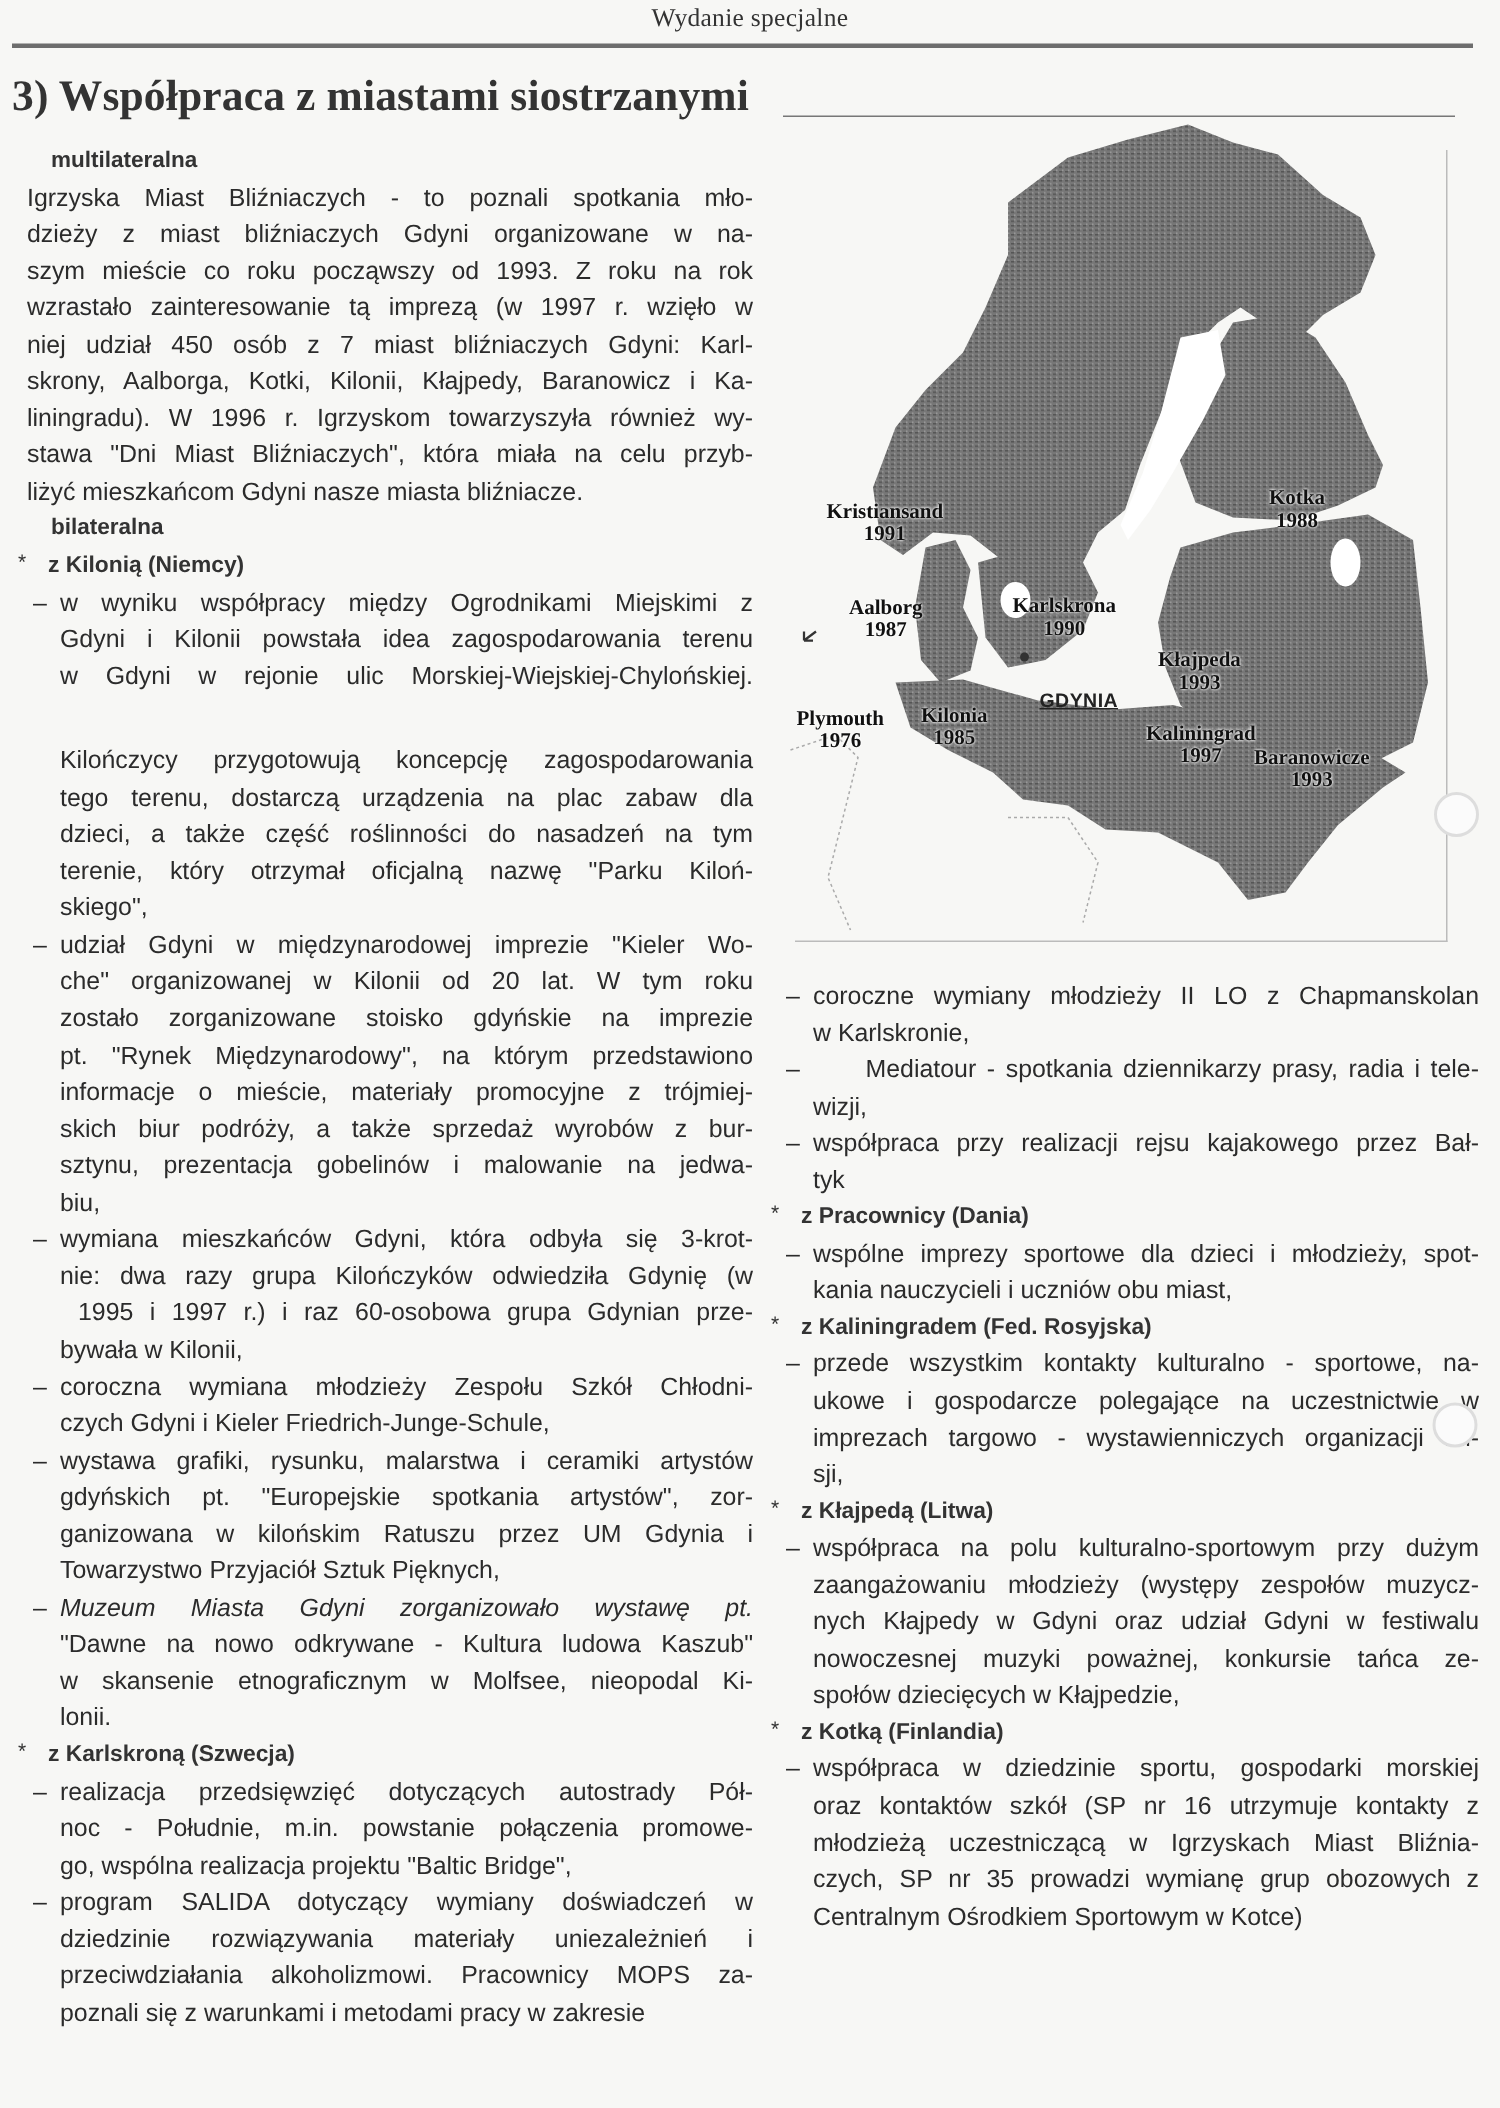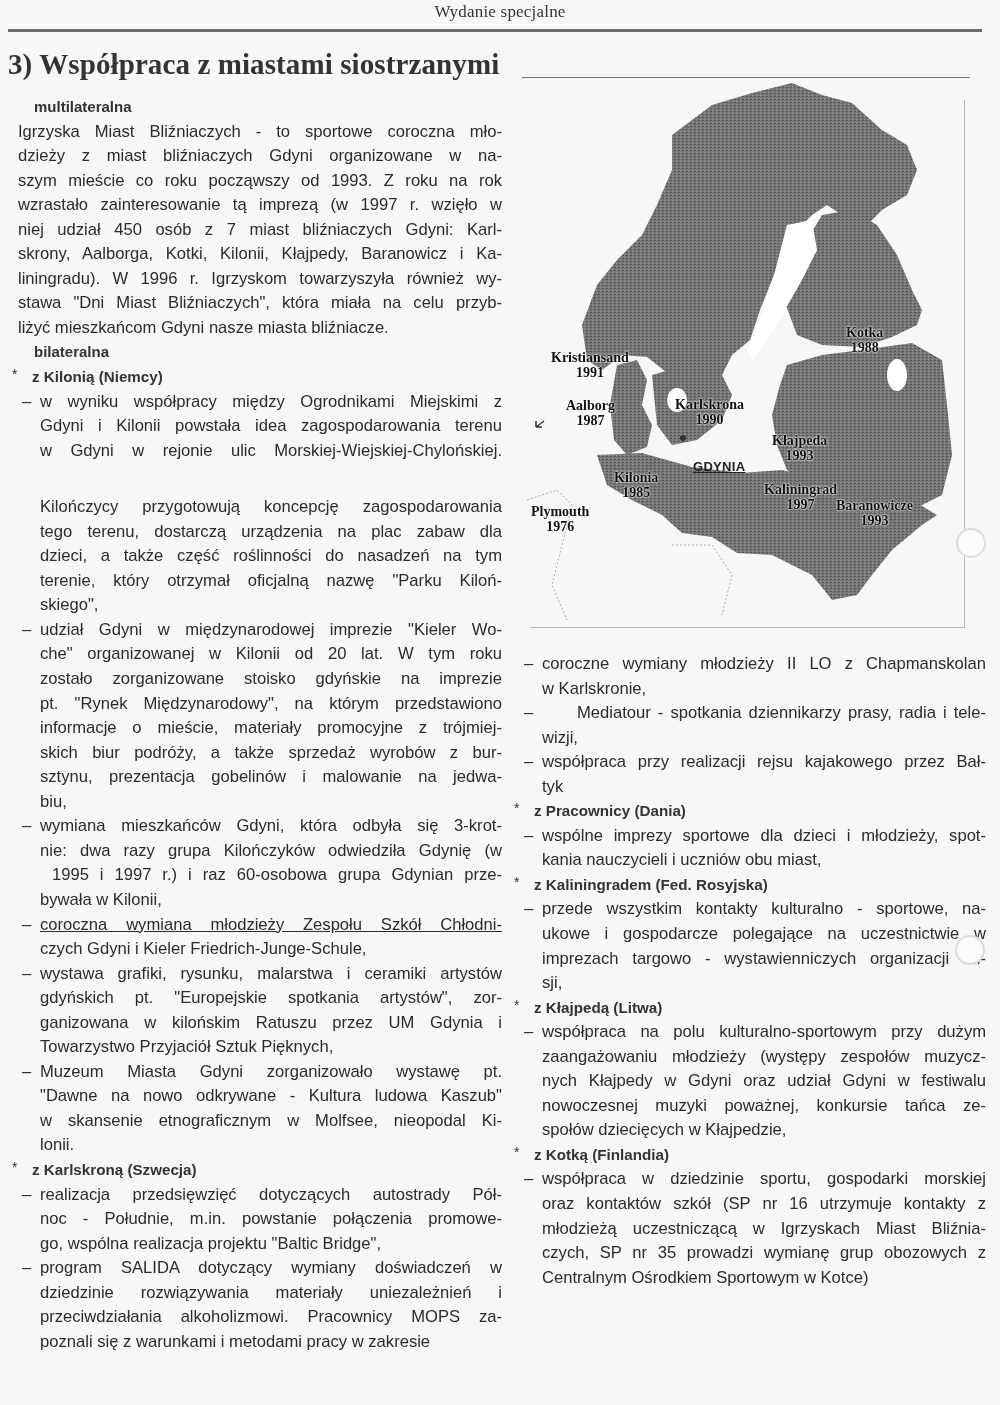--- a/index.html
+++ b/index.html
@@ -55,21 +55,21 @@
 </head>
 <body>
 
 <div class="running-head">Wydanie specjalne</div>
 <div class="head-rule"></div>
 <h1 class="title">3) Współpraca z miastami siostrzanymi</h1>
 
 <div class="col col-left" id="col-left">
     <div class="sub">multilateralna</div>
     <div class="para">
-      <div class="line" style="text-align: justify; text-align-last: justify;">Igrzyska Miast Bliźniaczych - to sportowe coroczna mło-</div>
+      <div class="line" style="text-align: justify; text-align-last: justify;">Igrzyska Miast Bliźniaczych - to poznali spotkania mło-</div>
       <div class="line" style="text-align: justify; text-align-last: justify;">dzieży z miast bliźniaczych Gdyni organizowane w na-</div>
       <div class="line" style="text-align: justify; text-align-last: justify;">szym mieście co roku począwszy od 1993. Z roku na rok</div>
       <div class="line" style="text-align: justify; text-align-last: justify;">wzrastało zainteresowanie tą imprezą (w 1997 r. wzięło w</div>
       <div class="line" style="text-align: justify; text-align-last: justify;">niej udział 450 osób z 7 miast bliźniaczych Gdyni: Karl-</div>
       <div class="line" style="text-align: justify; text-align-last: justify;">skrony, Aalborga, Kotki, Kilonii, Kłajpedy, Baranowicz i Ka-</div>
       <div class="line" style="text-align: justify; text-align-last: justify;">liningradu). W 1996 r. Igrzyskom towarzyszyła również wy-</div>
       <div class="line" style="text-align: justify; text-align-last: justify;">stawa "Dni Miast Bliźniaczych", która miała na celu przyb-</div>
       <div class="line">liżyć mieszkańcom Gdyni nasze miasta bliźniacze.</div>
     </div>
     <div class="sub">bilateralna</div>
@@ -98,33 +98,33 @@
     </div>
     <div class="item">
       <span class="dash">–</span>
       <div class="line" style="text-align: justify; text-align-last: justify;">wymiana mieszkańców Gdyni, która odbyła się 3-krot-</div>
       <div class="line" style="text-align: justify; text-align-last: justify;">nie: dwa razy grupa Kilończyków odwiedziła Gdynię (w</div>
       <div class="line" style="text-align: justify; text-align-last: justify; margin-left: 12px;">1995 i 1997 r.) i raz 60-osobowa grupa Gdynian prze-</div>
       <div class="line">bywała w Kilonii,</div>
     </div>
     <div class="item">
       <span class="dash">–</span>
-      <div class="line" style="text-align: justify; text-align-last: justify; text-decoration: underline;">coroczna wymiana młodzieży Zespołu Szkół Chłodni-</div>
+      <div class="line" style="text-align: justify; text-align-last: justify;">coroczna wymiana młodzieży Zespołu Szkół Chłodni-</div>
       <div class="line">czych Gdyni i Kieler Friedrich-Junge-Schule,</div>
     </div>
     <div class="item">
       <span class="dash">–</span>
       <div class="line" style="text-align: justify; text-align-last: justify;">wystawa grafiki, rysunku, malarstwa i ceramiki artystów</div>
       <div class="line" style="text-align: justify; text-align-last: justify;">gdyńskich pt. "Europejskie spotkania artystów", zor-</div>
       <div class="line" style="text-align: justify; text-align-last: justify;">ganizowana w kilońskim Ratuszu przez UM Gdynia i</div>
       <div class="line">Towarzystwo Przyjaciół Sztuk Pięknych,</div>
     </div>
     <div class="item">
       <span class="dash">–</span>
-      <div class="line" style="text-align: justify; text-align-last: justify;">Muzeum Miasta Gdyni zorganizowało wystawę pt.</div>
+      <div class="line" style="text-align: justify; text-align-last: justify; font-style: italic;">Muzeum Miasta Gdyni zorganizowało wystawę pt.</div>
       <div class="line" style="text-align: justify; text-align-last: justify;">"Dawne na nowo odkrywane - Kultura ludowa Kaszub"</div>
       <div class="line" style="text-align: justify; text-align-last: justify;">w skansenie etnograficznym w Molfsee, nieopodal Ki-</div>
       <div class="line">lonii.</div>
     </div>
     <div class="partner"><span class="bullet">*</span><span>z Karlskroną (Szwecja)</span></div>
     <div class="item">
       <span class="dash">–</span>
       <div class="line" style="text-align: justify; text-align-last: justify;">realizacja przedsięwzięć dotyczących autostrady Pół-</div>
       <div class="line" style="text-align: justify; text-align-last: justify;">noc - Południe, m.in. powstanie połączenia promowe-</div>
       <div class="line">go, wspólna realizacja projektu "Baltic Bridge",</div>
@@ -219,41 +219,41 @@
   <path d="M150,470 L190,470 L210,500 L200,540" fill="none" stroke="#aaa" stroke-dasharray="2 2"></path>
 
   <circle cx="161" cy="363" r="3" fill="#333"></circle>
 
   <path d="M22,346 L14,352 M14,352 L14,346 M14,352 L20,352" stroke="#333" stroke-width="1.5"></path>
 </svg>
 <div class="map-right-rule"></div>
 <div class="map-bottom-rule"></div>
 
 <div id="map-labels">
-    <div class="map-label" style="left: 551px; top: 350px;">
+    <div class="map-label" style="left: 551px; top: 334px;">
       <div>Kristiansand</div>
       <div>1991</div>
     </div>
     <div class="map-label" style="left: 846px; top: 325px;">
       <div>Kotka</div>
       <div>1988</div>
     </div>
     <div class="map-label" style="left: 566px; top: 398px;">
       <div>Aalborg</div>
       <div>1987</div>
     </div>
     <div class="map-label" style="left: 675px; top: 397px;">
       <div>Karlskrona</div>
       <div>1990</div>
     </div>
     <div class="map-label" style="left: 772px; top: 433px;">
       <div>Kłajpeda</div>
       <div>1993</div>
     </div>
-    <div class="map-label" style="left: 531px; top: 472px; margin-top: 32px;">
+    <div class="map-label" style="left: 531px; top: 472px;">
       <div>Plymouth</div>
       <div>1976</div>
     </div>
     <div class="map-label" style="left: 614px; top: 470px;">
       <div>Kilonia</div>
       <div>1985</div>
     </div>
     <div class="map-label" style="left: 764px; top: 482px;">
       <div>Kaliningrad</div>
       <div>1997</div>

